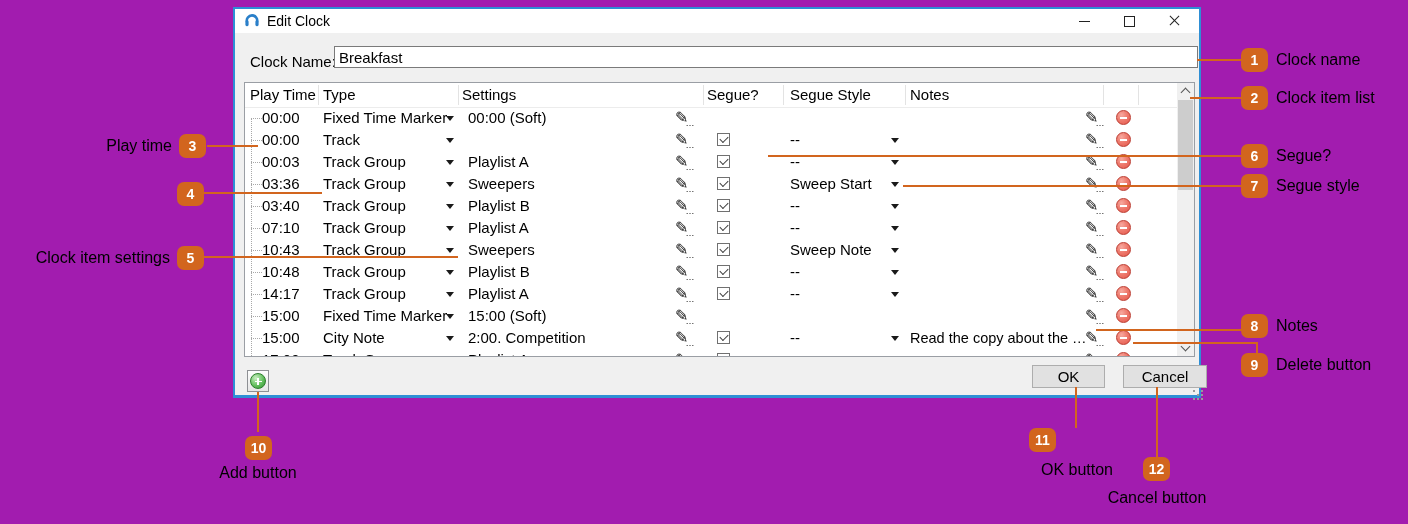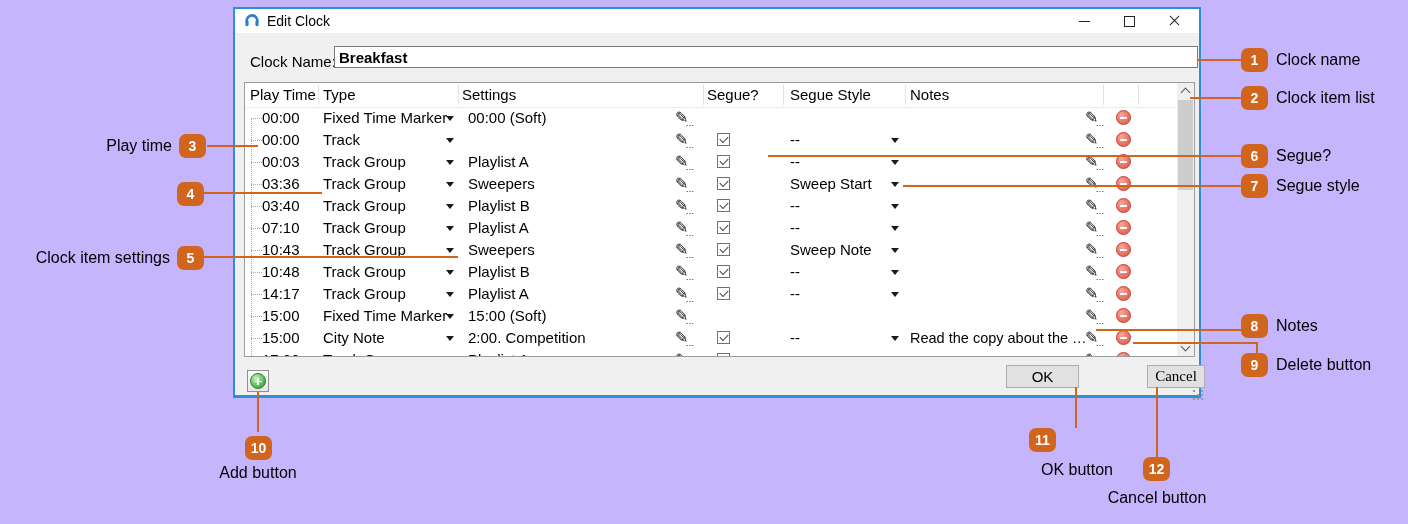--- a/index.html
+++ b/index.html
@@ -1,35 +1,35 @@
 <!DOCTYPE html>
 <html><head>
 <meta charset="utf-8">
 <style>
   html,body{margin:0;padding:0;background:#fff;}
-  .canvas{position:relative;width:1408px;height:524px;background:#c4b5fd;overflow:hidden;
+  .canvas{position:relative;width:1408px;height:524px;background:#a21caf;overflow:hidden;
           font-family:"Liberation Sans",sans-serif;color:#000;}
 
   
   .window{position:absolute;left:233px;top:7px;width:968px;height:391px;background:#f0f0f0;
           border:2px solid #2E8FD5;border-bottom-width:3px;box-sizing:border-box;}
   .titlebar{position:absolute;left:0;top:0;right:0;height:24px;background:#fff;}
   .app-icon{position:absolute;left:9px;top:4px;width:16px;height:16px;}
   .title-text{position:absolute;left:32px;top:4px;font-size:14px;}
   .win-controls{position:absolute;right:2px;top:0;height:24px;display:flex;}
   .win-btn{width:45px;height:24px;position:relative;}
   .glyph-min{position:absolute;left:17px;top:12px;width:11px;height:1px;background:#222;}
   .glyph-max{position:absolute;left:17px;top:7px;width:9px;height:9px;border:1px solid #222;}
   .glyph-close-a,.glyph-close-b{position:absolute;left:16px;top:11px;width:13px;height:1px;background:#222;}
   .glyph-close-a{transform:rotate(45deg);} .glyph-close-b{transform:rotate(-45deg);}
 
   
   .clockname-label{position:absolute;left:15px;top:44px;font-size:15px;}
   .clockname-input{position:absolute;left:99px;top:37px;width:854px;height:20px;border:1px solid #7a7a7a;
-          background:#fff;font-family:"Liberation Sans",sans-serif;font-size:15px;padding:0 4px;font-weight:bold;}
+          background:#fff;font-family:"Liberation Sans",sans-serif;font-size:15px;padding:0 4px;}
 
   
   .tbl{position:absolute;left:9px;top:73px;width:951px;height:275px;background:#fff;
        border:1px solid #9a9ea4;box-sizing:border-box;overflow:hidden;}
   .thead{position:absolute;left:0;top:0;right:0;height:24px;background:#fff;border-bottom:1px solid #ececec;}
   .th{position:absolute;top:3px;font-size:15px;white-space:nowrap;}
   .hsep{position:absolute;top:2px;width:1px;height:20px;background:#e3e3e3;}
 
   .rows{position:absolute;left:0;top:24px;right:17px;bottom:0;overflow:hidden;}
   .tree-vline{position:absolute;left:6px;top:11px;bottom:0;width:0;border-left:1px dotted #a8a8a8;}
@@ -67,22 +67,22 @@
 
   
   .add-btn{position:absolute;left:12px;top:361px;width:22px;height:22px;box-sizing:border-box;
        border:1px solid #8e9094;background:linear-gradient(#fdfdfd,#e6e6e6);cursor:pointer;}
   .add-circle{position:absolute;left:2px;top:2px;width:16px;height:16px;border-radius:50%;box-sizing:border-box;
        background:radial-gradient(circle at 35% 30%, #c9efc1 0%, #63bf5e 55%, #2f8f2f 100%);border:1px solid #2c7f2c;}
   .add-circle::before{content:"";position:absolute;left:3.5px;top:6.5px;width:7px;height:1.8px;background:#fff;}
   .add-circle::after{content:"";position:absolute;left:6.1px;top:3.9px;width:1.8px;height:7px;background:#fff;}
   .btn{position:absolute;top:356px;height:23px;background:#e1e1e1;border:1px solid #adadad;box-sizing:border-box;
        font-family:"Liberation Sans",sans-serif;font-size:15px;text-align:center;line-height:21px;cursor:pointer;}
-  .btn-ok{left:771px;width:73px;}
-  .btn-cancel{left:912px;width:58px;font-family:Liberation Serif, serif;}
+  .btn-ok{left:797px;width:73px;}
+  .btn-cancel{left:888px;width:84px;}
   .grip{position:absolute;right:4px;bottom:3px;width:2px;height:2px;background:#9a9a9a;
        box-shadow:8px 0 #9a9a9a,4px 4px #9a9a9a,8px 4px #9a9a9a,0 8px #9a9a9a,4px 8px #9a9a9a,8px 8px #9a9a9a;}
 
   
   .badge{position:absolute;width:27px;height:24px;border-radius:7px;background:#D2651E;color:#fff;
        font-size:14px;font-weight:bold;text-align:center;line-height:24px;}
   .clabel{position:absolute;font-size:16px;white-space:nowrap;}
   .clabel.r{text-align:left;} .clabel.l{text-align:right;} .clabel.c{text-align:center;}
   .oline{position:absolute;background:#D2651E;}
   .oline.h{height:2px;} .oline.v{width:2px;}

